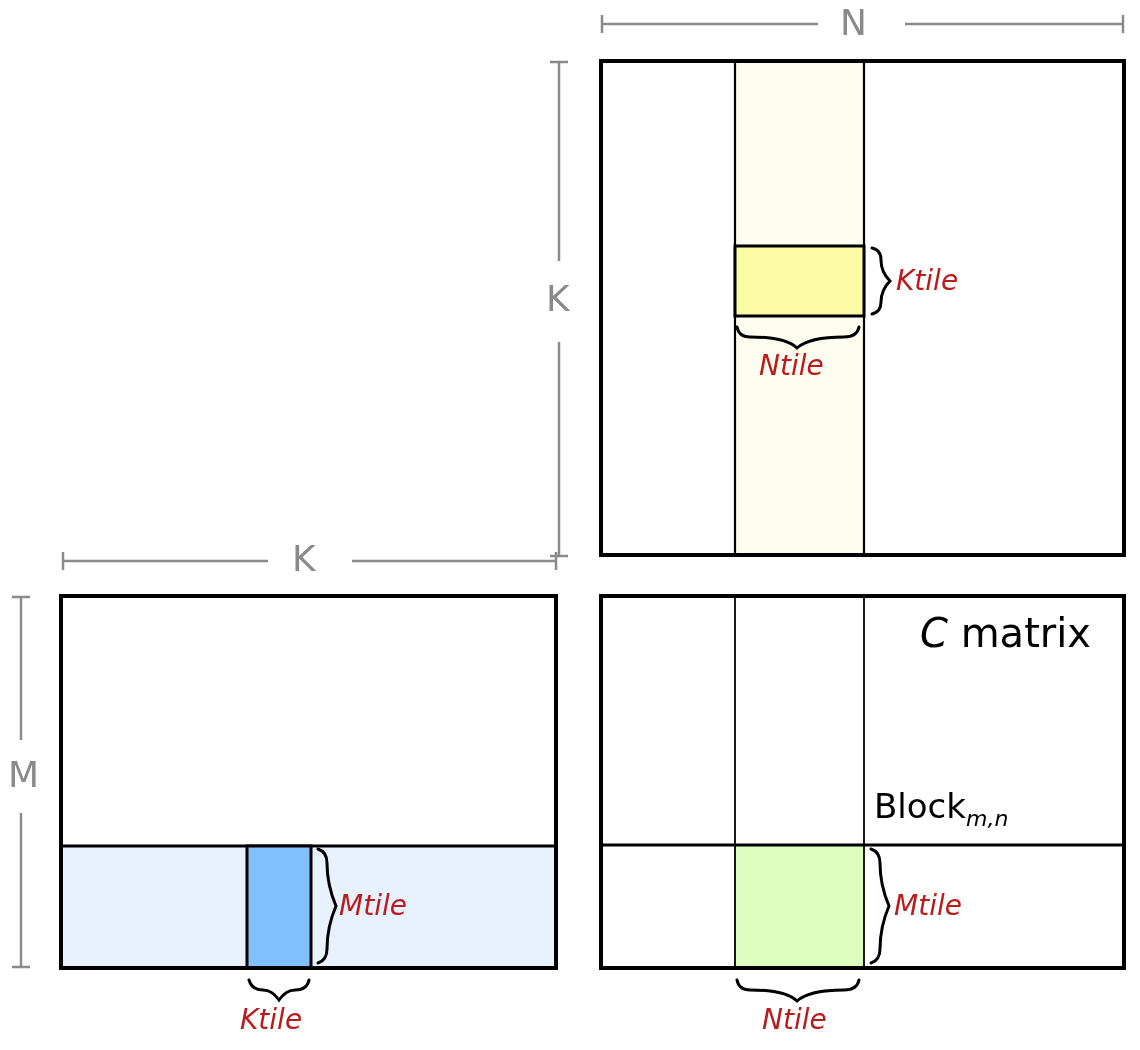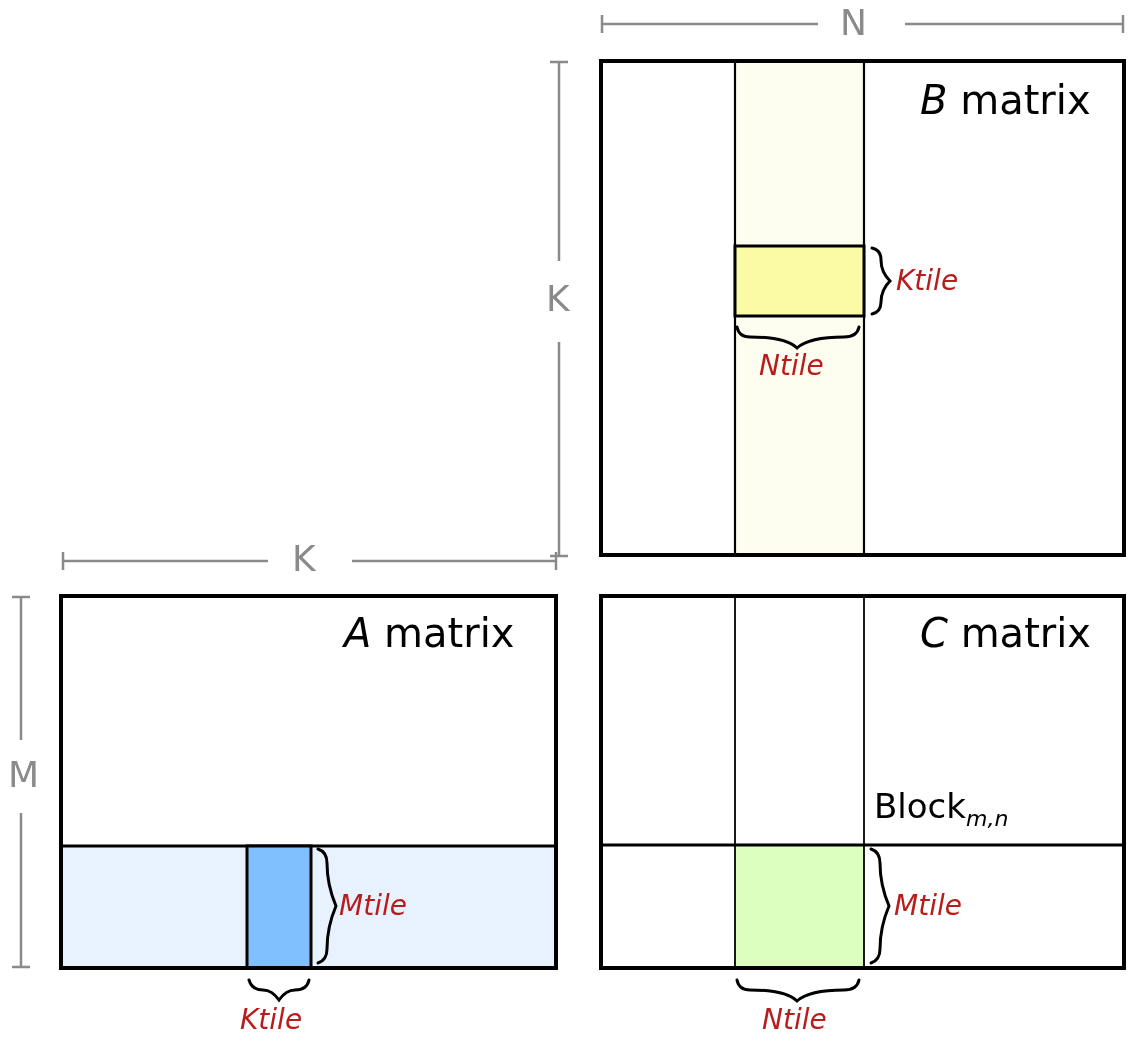--- a/index.html
+++ b/index.html
@@ -114,27 +114,21 @@
   </svg>
 
   <div class="lbl dim" style="left:840px;top:5px;">N</div>
 
   <div class="lbl dim" style="left:546px;top:281px;">K</div>
 
   <div class="lbl dim" style="left:292px;top:541px;">K</div>
 
   <div class="lbl dim" style="left:8px;top:757px;">M</div>
 
-  <div class="lbl matlabel" style="left:920px;top:80px;">
-    <span class="it">B</span><span> matrix</span>
-  </div>
 
-  <div class="lbl matlabel" style="left:344px;top:613px;">
-    <span class="it">A</span><span> matrix</span>
-  </div>
 
   <div class="lbl blocklbl" style="left:874px;top:789px;">
     <span>Block</span><sub>m,n</sub>
   </div>
 
   <div class="lbl matlabel" style="left:920px;top:613px;">
     <span class="it">C</span><span> matrix</span>
   </div>
 
   <div class="lbl tilelbl" style="left:896px;top:267px;">Ktile</div>

